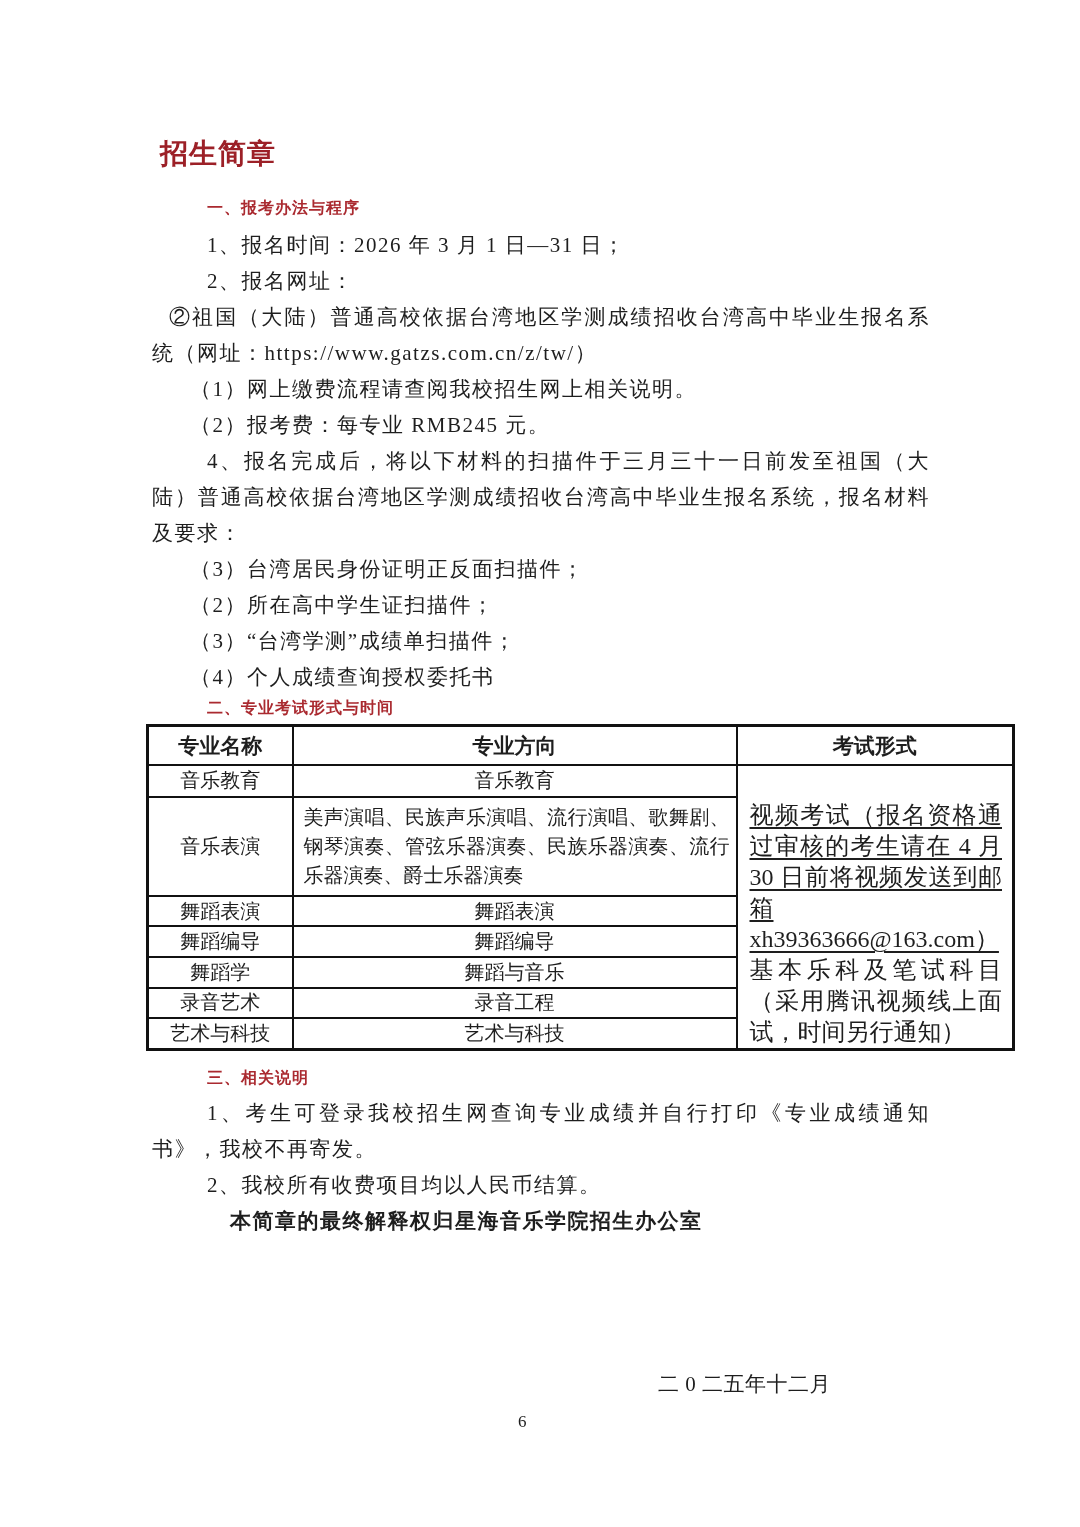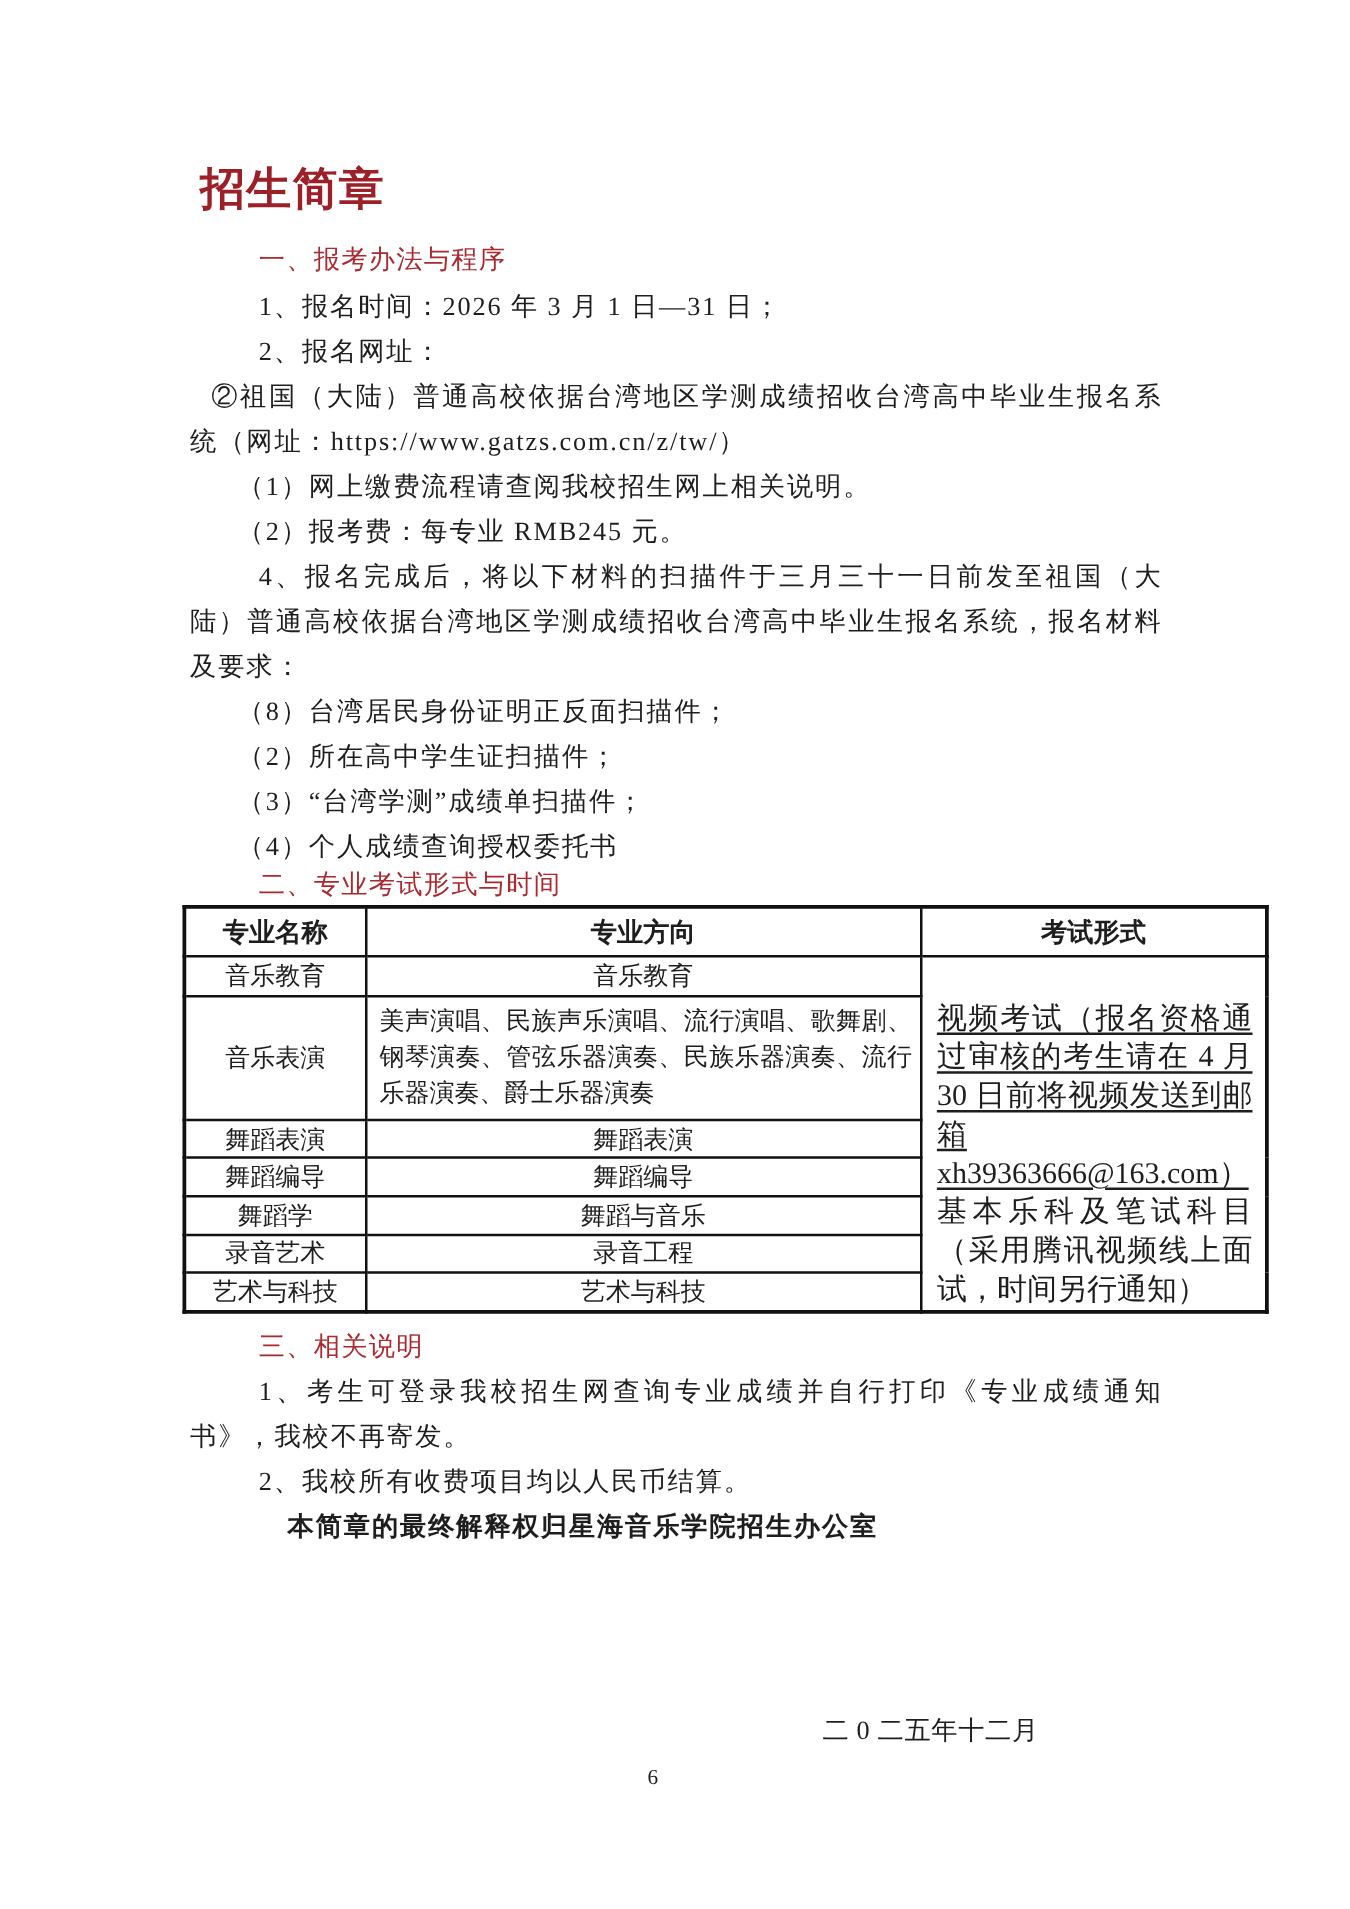--- a/index.html
+++ b/index.html
@@ -8,29 +8,29 @@
     width:1080px;height:1527px;
     background:#ffffff;
     overflow:hidden;
     font-family:"Liberation Serif","DejaVu Serif",serif;
     color:#1e1e1e;
   }
   .doc{
     position:absolute;left:152px;top:135px;width:778px;
   }
   .title{
-    font-family:Liberation Mono, monospace;
-    font-size:36px;line-height:38px;font-weight:bold;
+    font-family:Liberation Serif, serif;
+    font-size:28px;line-height:38px;font-weight:bold;
     color:var(--title-red,#9c2027);
     margin:0 0 22px 8px;
     letter-spacing:1px;
   }
   .sec-heading{
     font-family:"Liberation Sans","DejaVu Sans",sans-serif;
-    font-size:21px;line-height:26px;font-weight:normal;
+    font-size:16px;line-height:26px;font-weight:bold;
     color:var(--heading-red,#aa2a30);
     margin:0 0 6px 55px;
     letter-spacing:1px;
   }
   .sec-heading.h2m{margin-bottom:3px;}
   .sec-heading.h3m{margin-top:14px;margin-bottom:4px;}
   .para{
     margin:0;font-size:21px;line-height:36px;
     letter-spacing:1.5px;
     text-align:justify;text-justify:inter-character;
@@ -101,21 +101,21 @@
 
     <h1 class="title">招生简章</h1>
 
     <h2 class="sec-heading">一、报考办法与程序</h2>
     <p class="para ind-num">1、报名时间：2026 年 3 月 1 日—31 日；</p>
     <p class="para ind-num">2、报名网址：</p>
     <p class="para ind-circ">②祖国（大陆）普通高校依据台湾地区学测成绩招收台湾高中毕业生报名系统（网址：https://www.gatzs.com.cn/z/tw/）</p>
     <p class="para ind-paren">（1）网上缴费流程请查阅我校招生网上相关说明。</p>
     <p class="para ind-paren">（2）报考费：每专业 RMB245 元。</p>
     <p class="para ind-num">4、报名完成后，将以下材料的扫描件于三月三十一日前发至祖国（大陆）普通高校依据台湾地区学测成绩招收台湾高中毕业生报名系统，报名材料及要求：</p>
-    <p class="para ind-paren">（8）台湾居民身份证明正反面扫描件；</p>
+    <p class="para ind-paren">（3）台湾居民身份证明正反面扫描件；</p>
     <p class="para ind-paren">（2）所在高中学生证扫描件；</p>
     <p class="para ind-paren">（3）“台湾学测”成绩单扫描件；</p>
     <p class="para ind-paren">（4）个人成绩查询授权委托书</p>
 
     <h2 class="sec-heading h2m">二、专业考试形式与时间</h2>
 
     <table class="exam-table">
       <colgroup>
           <col class="c1">
           <col class="c2">

